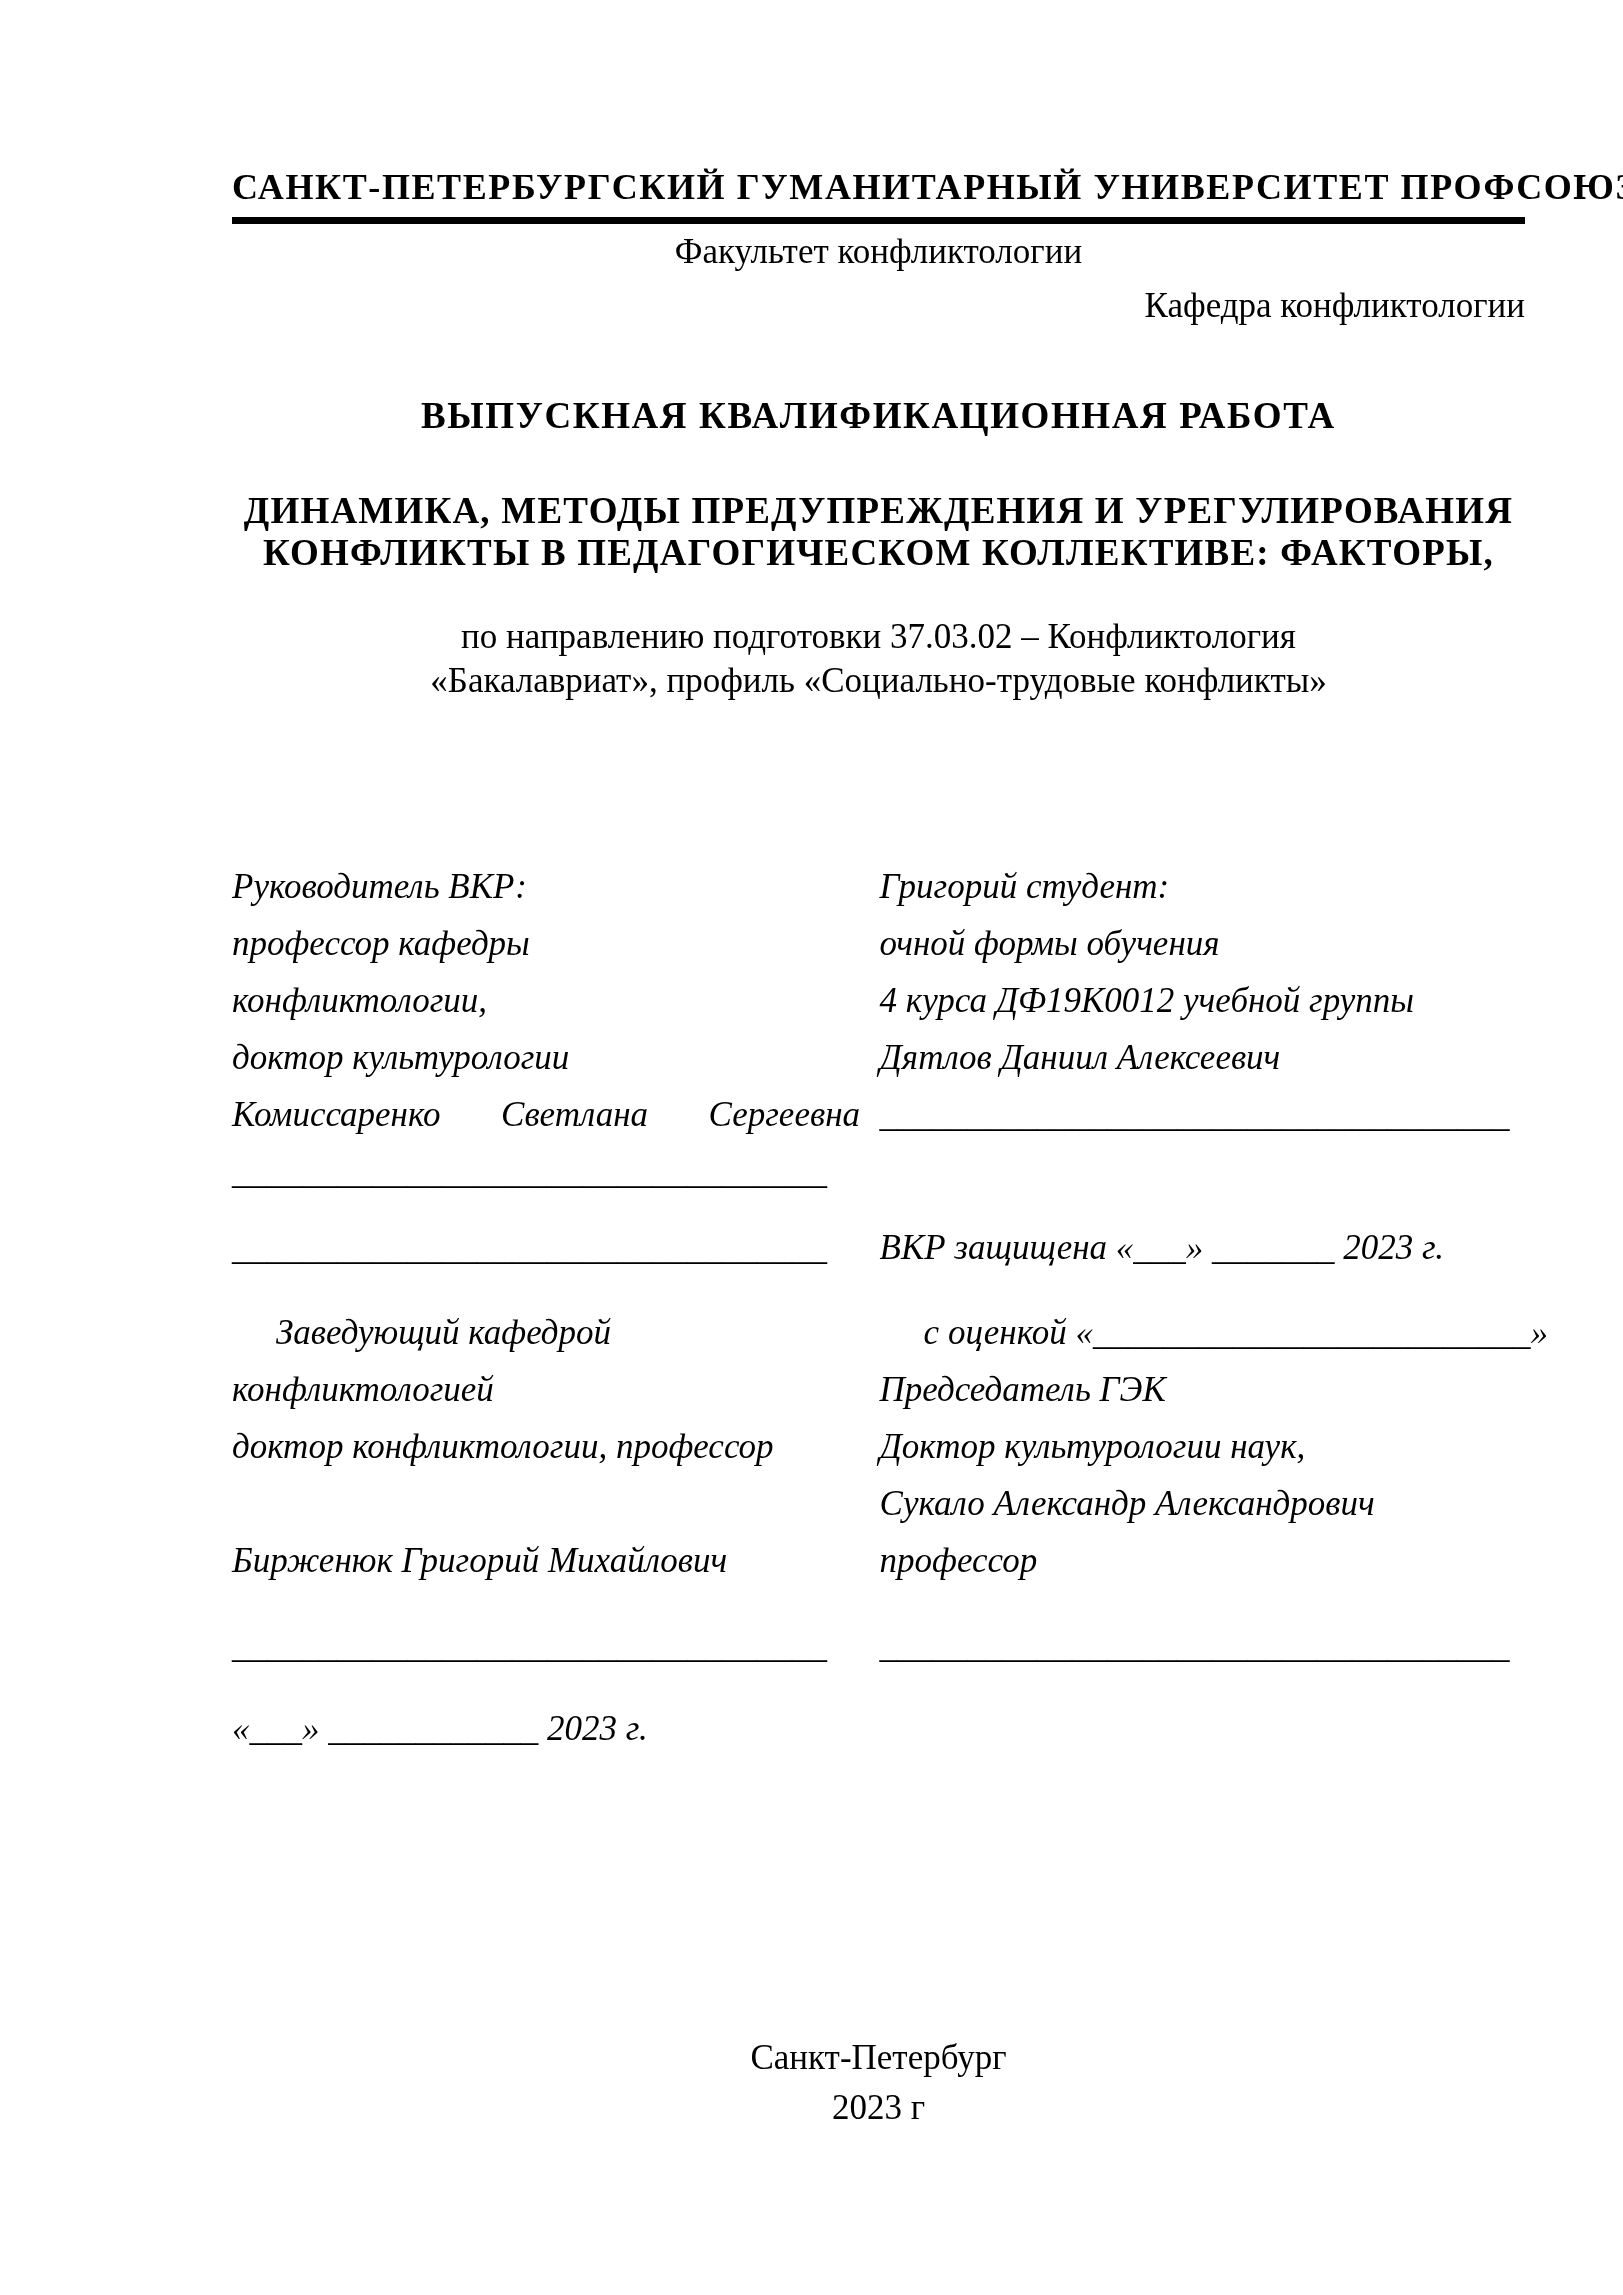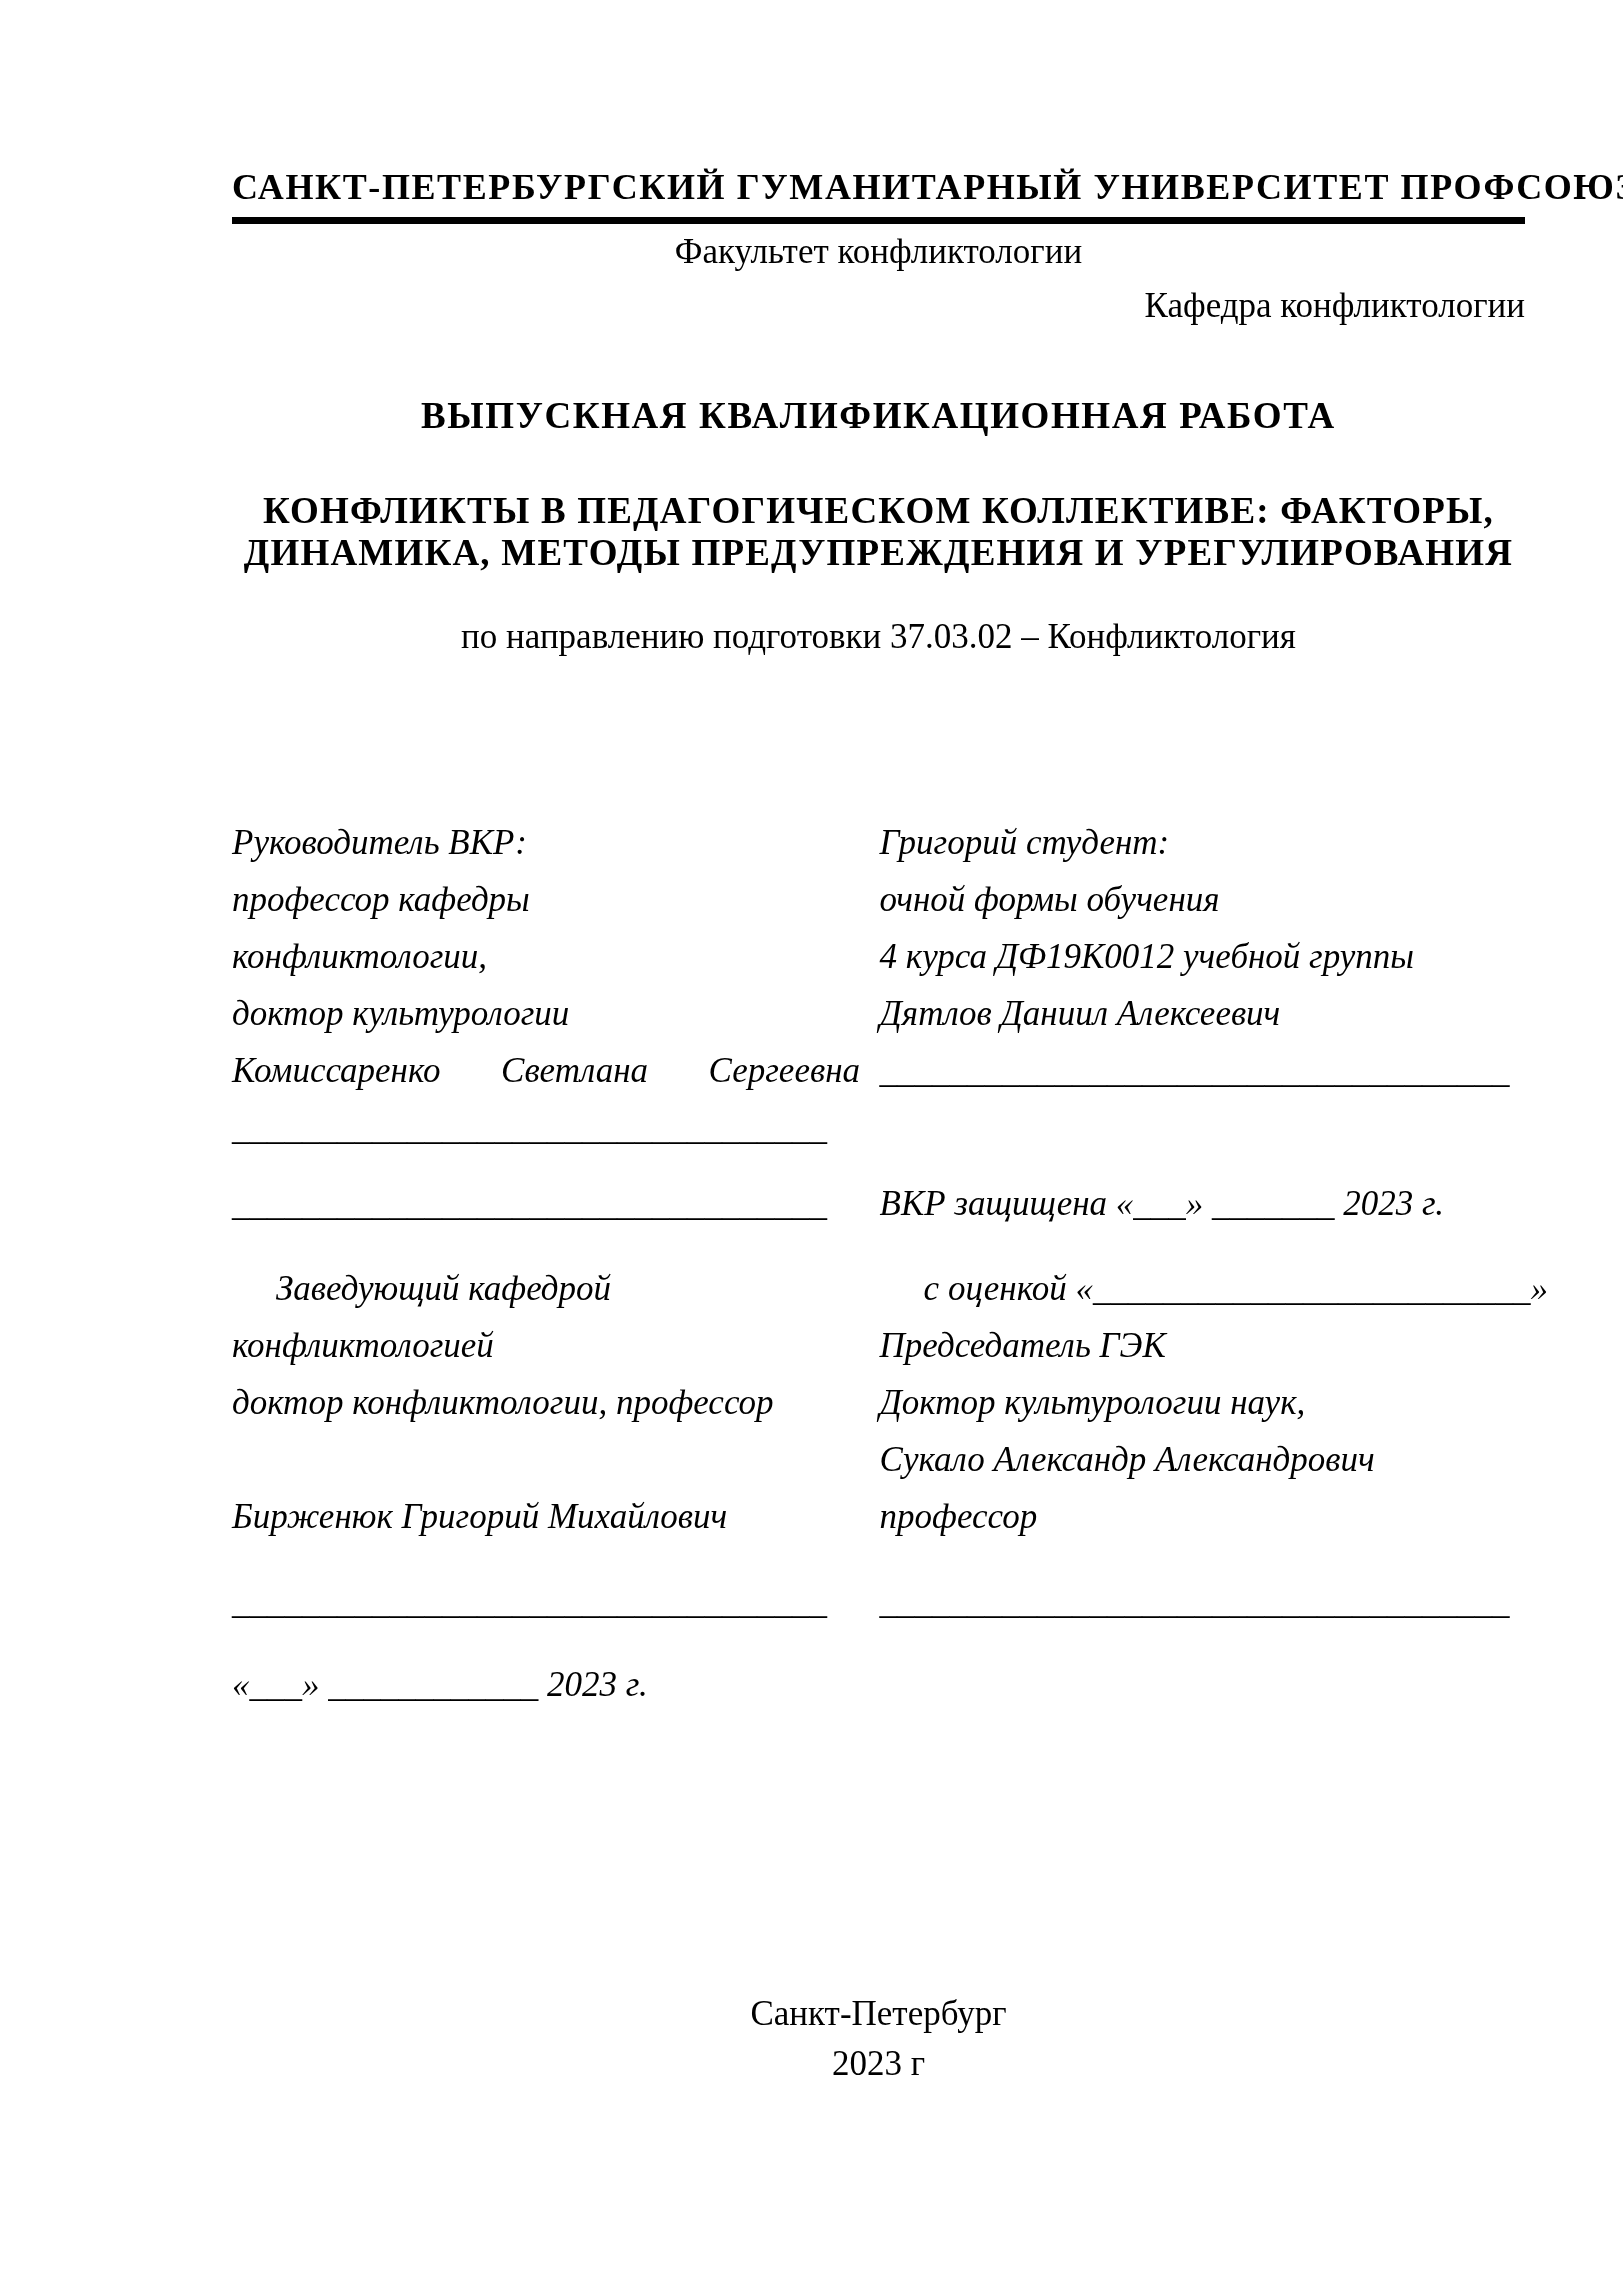--- a/index.html
+++ b/index.html
@@ -93,26 +93,27 @@
     <div class="org-wrap">
       <div class="org">САНКТ-ПЕТЕРБУРГСКИЙ ГУМАНИТАРНЫЙ УНИВЕРСИТЕТ ПРОФСОЮЗОВ</div>
     </div>
 
     <div class="faculty">Факультет конфликтологии</div>
     <div class="department">Кафедра конфликтологии</div>
 
     <div class="work-type">ВЫПУСКНАЯ КВАЛИФИКАЦИОННАЯ РАБОТА</div>
 
     <div class="title">
+      <div class="line">ДИНАМИКА, МЕТОДЫ ПРЕДУПРЕЖДЕНИЯ И УРЕГУЛИРОВАНИЯ</div>
       <div class="line">КОНФЛИКТЫ В ПЕДАГОГИЧЕСКОМ КОЛЛЕКТИВЕ: ФАКТОРЫ,</div>
-      <div class="line">ДИНАМИКА, МЕТОДЫ ПРЕДУПРЕЖДЕНИЯ И УРЕГУЛИРОВАНИЯ</div>
     </div>
 
     <div class="direction">
       <div class="line">по направлению подготовки 37.03.02 – Конфликтология</div>
+      <div class="line">«Бакалавриат», профиль «Социально-трудовые конфликты»</div>
     </div>
 
     <div class="sig-rows" id="sig-rows">
         <div class="sig-row">
           <div class="cell left">Руководитель ВКР:</div>
           <div class="cell right">Григорий студент:</div>
         </div>
         <div class="sig-row">
           <div class="cell left">профессор кафедры</div>
           <div class="cell right">очной формы обучения</div>

